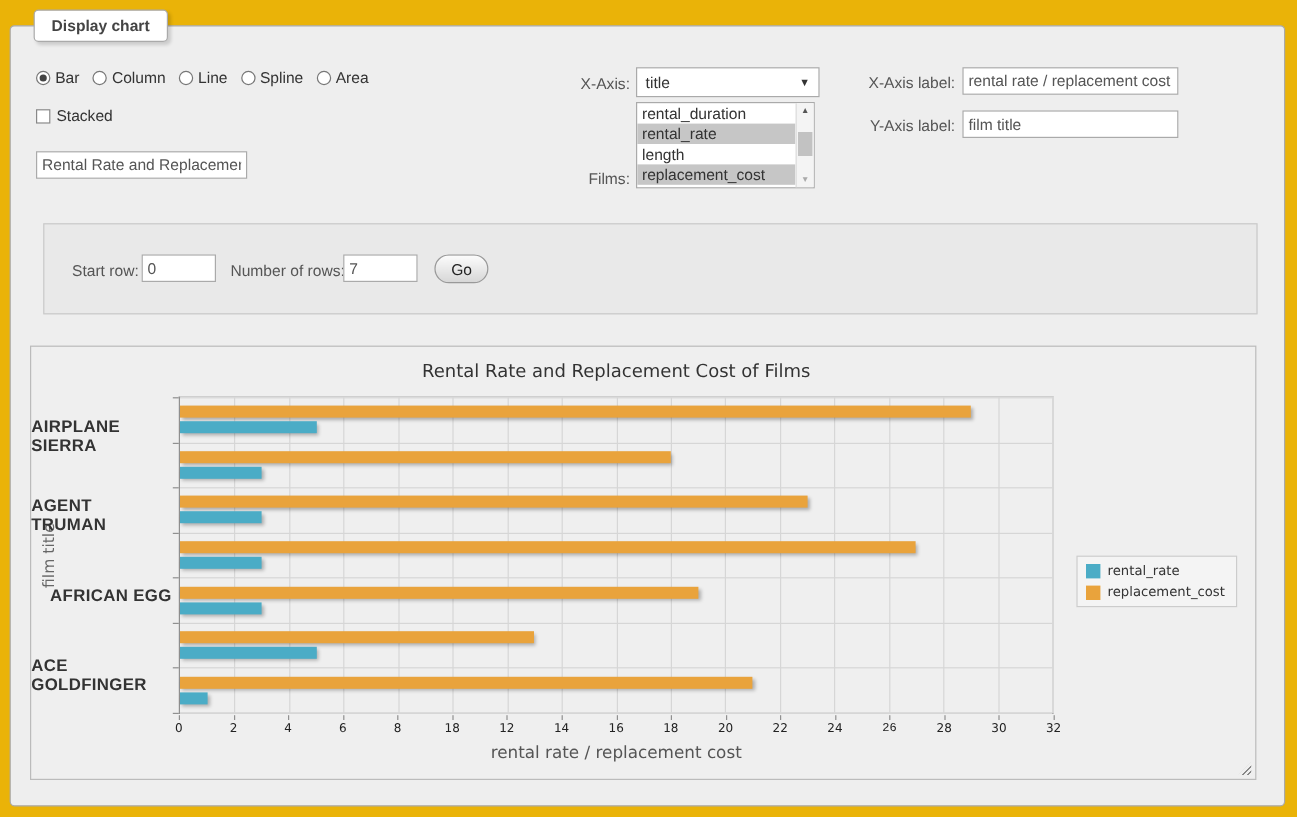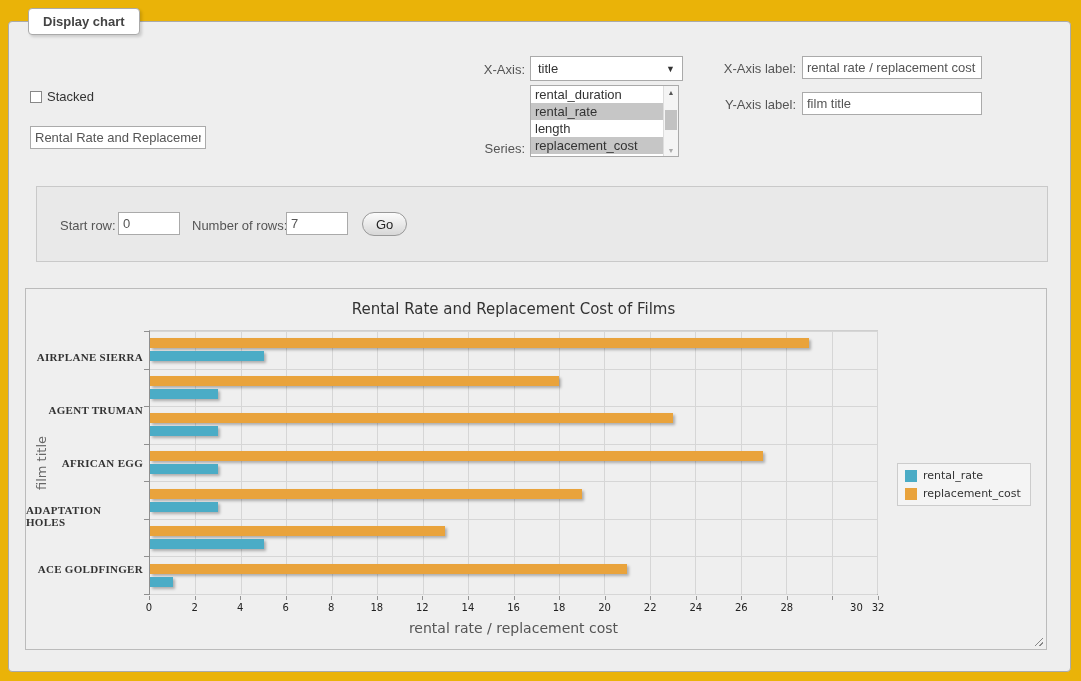--- a/index.html
+++ b/index.html
@@ -64,21 +64,21 @@
   .plot-area { position:absolute; left:123px; top:41px; width:729px; height:265px;
     border:1px solid #cfcfcf; border-left:1px solid #909090; border-bottom:1px solid #909090;
     display:flex; flex-direction:column; }
   .gridline-v { position:absolute; top:0; bottom:0; width:1px; background:#d6d6d6; }
   .gridline-h { position:absolute; left:0; right:0; height:1px; background:#d6d6d6; }
   .y-tick-mark { position:absolute; left:-6px; width:5px; height:1px; background:#909090; }
   .bar-row { position:relative; z-index:2; flex:1; display:flex; flex-direction:column; justify-content:center; gap:3px; }
   .bar { height:10px; box-shadow:2px 2px 3px rgba(0,0,0,0.28); }
   .y-labels { position:absolute; left:0; top:41px; width:117px; height:265px; display:flex; flex-direction:column; }
   .y-cat-label { flex:1; display:flex; align-items:center; justify-content:flex-end;
-    font-family:Liberation Serif, serif; font-size:11px; font-weight:bold; color:#333; letter-spacing:0.3px; }
+    font-family:Liberation Sans, sans-serif; font-size:14px; font-weight:bold; color:#333; letter-spacing:0.3px; }
   .x-ticks { position:absolute; left:123px; top:307px; width:729px; height:22px; }
   .tick-mark { position:absolute; top:0; width:1px; height:4px; background:#909090; }
   .tick-label { position:absolute; top:6px; transform:translateX(-50%); font-family:"DejaVu Sans",sans-serif;
     font-size:10px; color:#222; }
   .x-axis-title { position:absolute; left:123px; top:331px; width:729px; text-align:center;
     font-family:"DejaVu Sans",sans-serif; font-size:14px; color:#555; }
   .y-axis-title { position:absolute; left:-84px; top:166px; width:200px; height:16px; text-align:center;
     transform:rotate(-90deg); font-family:"DejaVu Sans",sans-serif; font-size:13px; color:#666; }
   .chart-legend { position:absolute; left:871px; top:174px; background:#f4f4f4; border:1px solid #ccc;
     padding:5px 9px 5px 7px; display:flex; flex-direction:column; gap:5px; }
@@ -89,35 +89,57 @@
     background:repeating-linear-gradient(-45deg, transparent 0 2px, #888 2px 3px);
     clip-path:polygon(100% 0, 100% 100%, 0 100%); }
 </style>
 </head>
 <body>
 
 <div class="page">
   <div class="main-fieldset"></div>
   <div class="legend-box">Display chart</div>
 
+  <div class="chart-type-row">
+      <div class="radio-item">
+        <div class="radio checked"></div>
+        <span>Bar</span>
+      </div>
+      <div class="radio-item">
+        <div class="radio"></div>
+        <span>Column</span>
+      </div>
+      <div class="radio-item">
+        <div class="radio"></div>
+        <span>Line</span>
+      </div>
+      <div class="radio-item">
+        <div class="radio"></div>
+        <span>Spline</span>
+      </div>
+      <div class="radio-item">
+        <div class="radio"></div>
+        <span>Area</span>
+      </div>
+    </div>
 
   <div class="stacked-row">
     <span class="checkbox"></span>
     <span>Stacked</span>
   </div>
 
   <input class="text-input title-input" value="Rental Rate and Replacement Cost of Films" style="">
 
   <div class="form-label right" style="left:455px; top:62px; width:70px;">X-Axis:</div>
   <div class="x-axis-select">
     <span>title</span>
     <span class="arrow">▼</span>
   </div>
 
-  <div class="form-label right" style="left:455px; top:141px; width:70px;">Series:</div>
+  <div class="form-label right" style="left:455px; top:141px; width:70px;">Films:</div>
   <div class="series-listbox">
     <div class="series-options">
         <div class="series-option">rental_duration</div>
         <div class="series-option selected">rental_rate</div>
         <div class="series-option">length</div>
         <div class="series-option selected">replacement_cost</div>
       </div>
     <div class="list-scrollbar">
       <div class="scroll-arrow">▲</div>
       <div class="scroll-thumb"></div>
@@ -139,21 +161,20 @@
     <span>Go</span>
   </div>
 
   <div class="chart-container">
     <div class="chart-title">Rental Rate and Replacement Cost of Films</div>
     <div class="y-axis-title">film title</div>
     <div class="y-labels">
         <div class="y-cat-label">AIRPLANE SIERRA</div>
         <div class="y-cat-label">AGENT TRUMAN</div>
         <div class="y-cat-label">AFRICAN EGG</div>
-        <div class="y-cat-label">ADAPTATION HOLES</div>
         <div class="y-cat-label">ACE GOLDFINGER</div>
       </div>
     <div class="plot-area">
         <div class="gridline-v" style="left: 6.25%;"></div>
         <div class="gridline-v" style="left: 12.5%;"></div>
         <div class="gridline-v" style="left: 18.75%;"></div>
         <div class="gridline-v" style="left: 25%;"></div>
         <div class="gridline-v" style="left: 31.25%;"></div>
         <div class="gridline-v" style="left: 37.5%;"></div>
         <div class="gridline-v" style="left: 43.75%;"></div>
@@ -232,25 +253,25 @@
         <div class="tick-label" style="left: 50%;">16</div>
         <div class="tick-mark" style="left: 56.25%;"></div>
         <div class="tick-label" style="left: 56.25%;">18</div>
         <div class="tick-mark" style="left: 62.5%;"></div>
         <div class="tick-label" style="left: 62.5%;">20</div>
         <div class="tick-mark" style="left: 68.75%;"></div>
         <div class="tick-label" style="left: 68.75%;">22</div>
         <div class="tick-mark" style="left: 75%;"></div>
         <div class="tick-label" style="left: 75%;">24</div>
         <div class="tick-mark" style="left: 81.25%;"></div>
-        <div class="tick-label" style="left: 81.25%;">26</div>
+        <div class="tick-label" style="left: 81.25%; font-family: Liberation Mono, monospace;">26</div>
         <div class="tick-mark" style="left: 87.5%;"></div>
         <div class="tick-label" style="left: 87.5%;">28</div>
         <div class="tick-mark" style="left: 93.75%;"></div>
-        <div class="tick-label" style="left: 93.75%; margin-left: 24px;">30</div>
+        <div class="tick-label" style="left: 93.75%;">30</div>
         <div class="tick-mark" style="left: 100%;"></div>
         <div class="tick-label" style="left: 100%;">32</div>
       </div>
     <div class="x-axis-title">rental rate / replacement cost</div>
     <div class="chart-legend">
         <div class="legend-item">
           <div class="swatch" style="background: rgb(75, 172, 198);"></div>
           <span>rental_rate</span>
         </div>
         <div class="legend-item">

